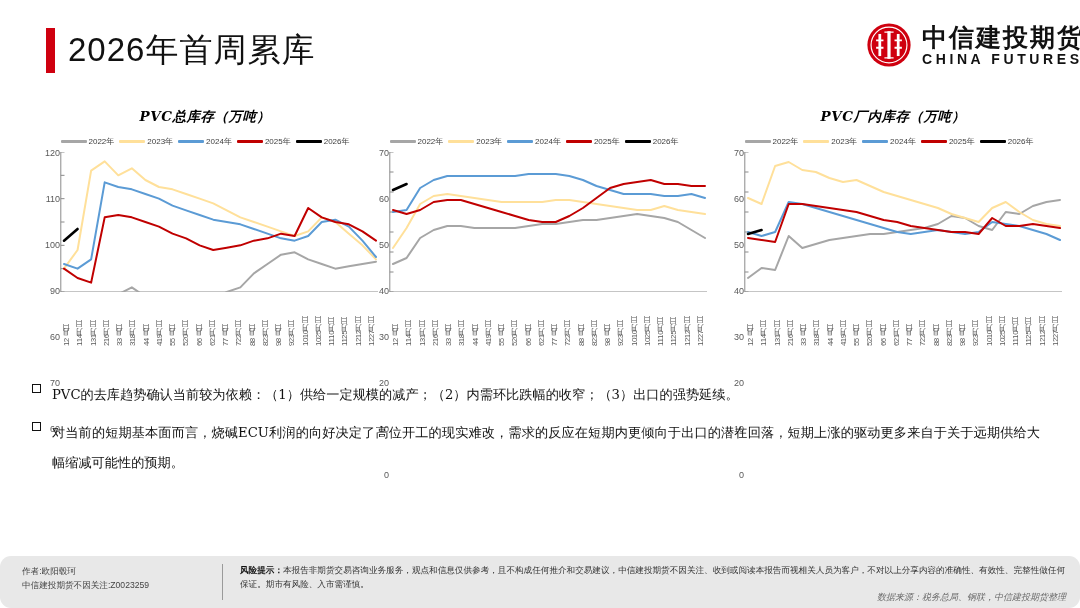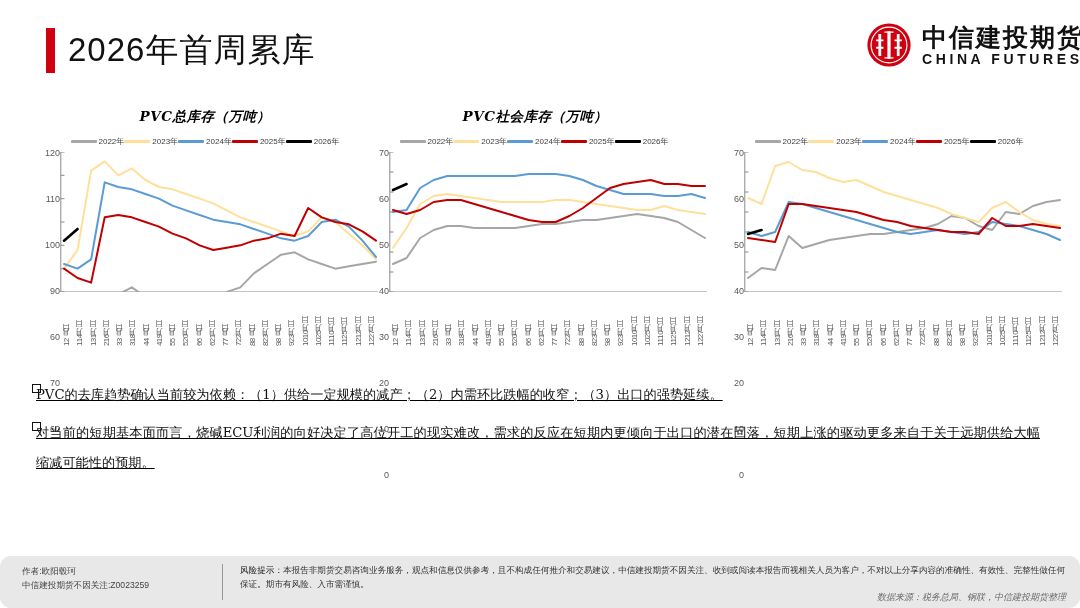--- a/index.html
+++ b/index.html
@@ -42,21 +42,21 @@
     font-family:"DejaVu Serif","Liberation Serif",serif;
     font-weight:bold;font-style:italic;
     letter-spacing:.5px;
   }
   .chart.c1 .chart-title{padding-left:6px;}
   .chart.c2 .chart-title{padding-left:8px;}
   .chart.c3 .chart-title{padding-left:14px;}
   .legend{
     position:absolute;top:36px;left:10px;right:4px;
     display:flex;justify-content:center;align-items:flex-end;
-    font-size:8px;color:#404040;
+    gap:5px;font-size:8px;color:#404040;
   }
   .leg-item{display:flex;align-items:center;gap:2px;white-space:nowrap;}
   .leg-line{display:inline-block;width:26px;height:2.6px;border-radius:1px;}
   .leg-label{font-size:8px;color:#404040;}
 
   .plot-wrap{position:absolute;left:0;top:52px;width:352px;height:200px;}
   .y-axis{
     position:absolute;left:0;top:0;width:34px;height:134px;
     display:flex;flex-direction:column;justify-content:space-between;
     align-items:flex-end;font-size:9px;color:#595959;gap:38px;
@@ -71,21 +71,21 @@
     font-size:8px;color:#595959;
     writing-mode:vertical-rl;
     transform:rotate(180deg);
     white-space:nowrap;
     letter-spacing:-0.4px;
     height:58px;
   }
 
   
   .bullets{position:absolute;left:0;top:380px;width:1080px;height:160px;}
-  .bullet{position:relative;padding-left:36px;padding-right:40px;margin-bottom:8px;text-decoration:underline;}
+  .bullet{position:relative;padding-left:52px;padding-right:40px;margin-bottom:8px;}
   .bullet .mark{
     position:absolute;left:32px;top:4px;
     width:9px;height:9px;border:1.6px solid #111;box-sizing:border-box;
   }
   .bullet p{
     margin:0;font-size:13.2px;line-height:30px;color:#111;
     font-family:"DejaVu Serif","Liberation Serif",serif;
     text-align:justify;
   }
 
@@ -97,21 +97,21 @@
   }
   .footer-left{
     position:absolute;left:22px;top:8px;width:190px;
     font-size:8.6px;line-height:14px;color:#444;
   }
   .footer-div{position:absolute;left:222px;top:8px;width:1px;height:36px;background:#9a9a9a;}
   .footer-right{
     position:absolute;left:240px;top:8px;right:14px;
     font-size:8.6px;line-height:13.5px;color:#333;
   }
-  .footer-right b{font-weight:normal;color:#111;}
+  .footer-right b{font-weight:bold;color:#111;}
   .footer-source{
     position:absolute;right:14px;bottom:4px;
     font-size:9px;color:#6a6a6a;font-style:italic;
     font-family:"DejaVu Serif","Liberation Serif",serif;
   }
 </style>
 </head>
 <body>
 
 <div class="slide">
@@ -213,21 +213,20 @@
             <div class="x-tick">10月25日</div>
             <div class="x-tick">11月10日</div>
             <div class="x-tick">11月25日</div>
             <div class="x-tick">12月12日</div>
             <div class="x-tick">12月27日</div>
           </div>
       </div>
     </div>
 
     <div class="chart c2">
-      <div class="chart-title">PVC社会库存（万吨）</div>
       <div class="legend">
           <div class="leg-item">
             <span class="leg-line" style="background: rgb(166, 166, 166);"></span>
             <span class="leg-label">2022年</span>
           </div>
           <div class="leg-item">
             <span class="leg-line" style="background: rgb(255, 224, 154);"></span>
             <span class="leg-label">2023年</span>
           </div>
           <div class="leg-item">
@@ -294,20 +293,21 @@
             <div class="x-tick">10月25日</div>
             <div class="x-tick">11月10日</div>
             <div class="x-tick">11月25日</div>
             <div class="x-tick">12月12日</div>
             <div class="x-tick">12月27日</div>
           </div>
       </div>
     </div>
 
     <div class="chart c3">
+      <div class="chart-title">PVC厂内库存（万吨）</div>
       <div class="legend">
           <div class="leg-item">
             <span class="leg-line" style="background: rgb(166, 166, 166);"></span>
             <span class="leg-label">2022年</span>
           </div>
           <div class="leg-item">
             <span class="leg-line" style="background: rgb(255, 224, 154);"></span>
             <span class="leg-label">2023年</span>
           </div>
           <div class="leg-item">

